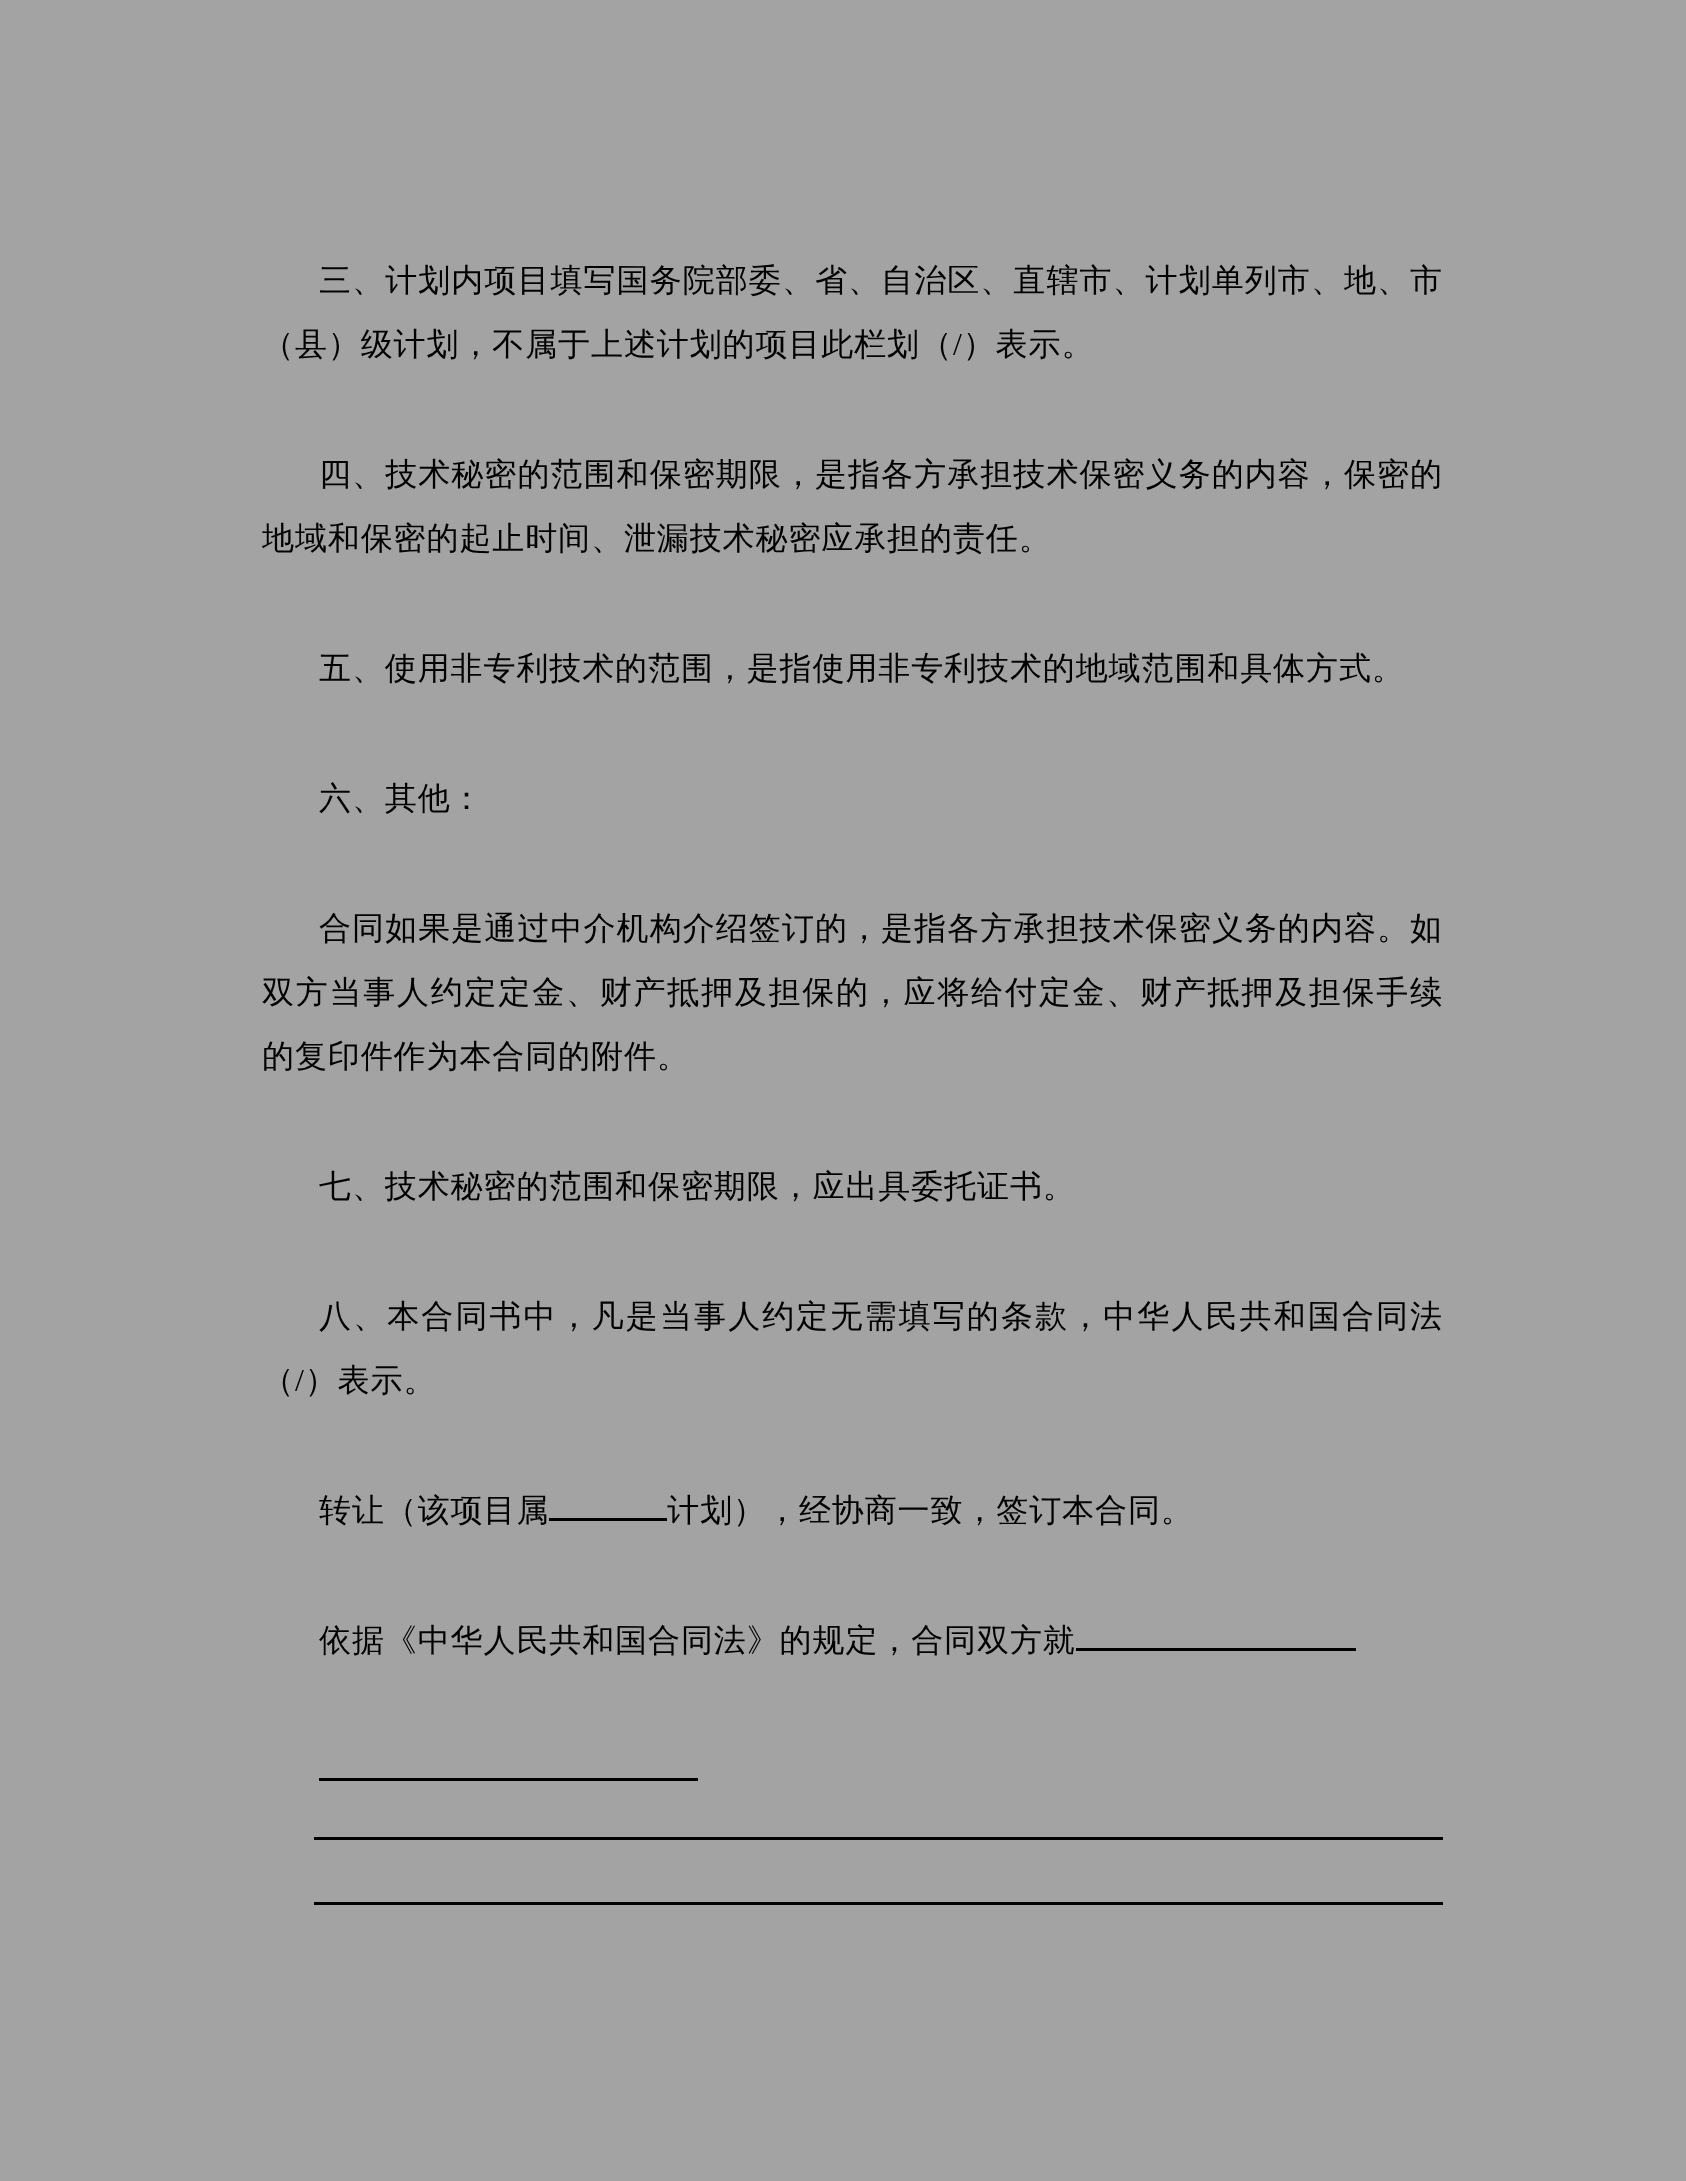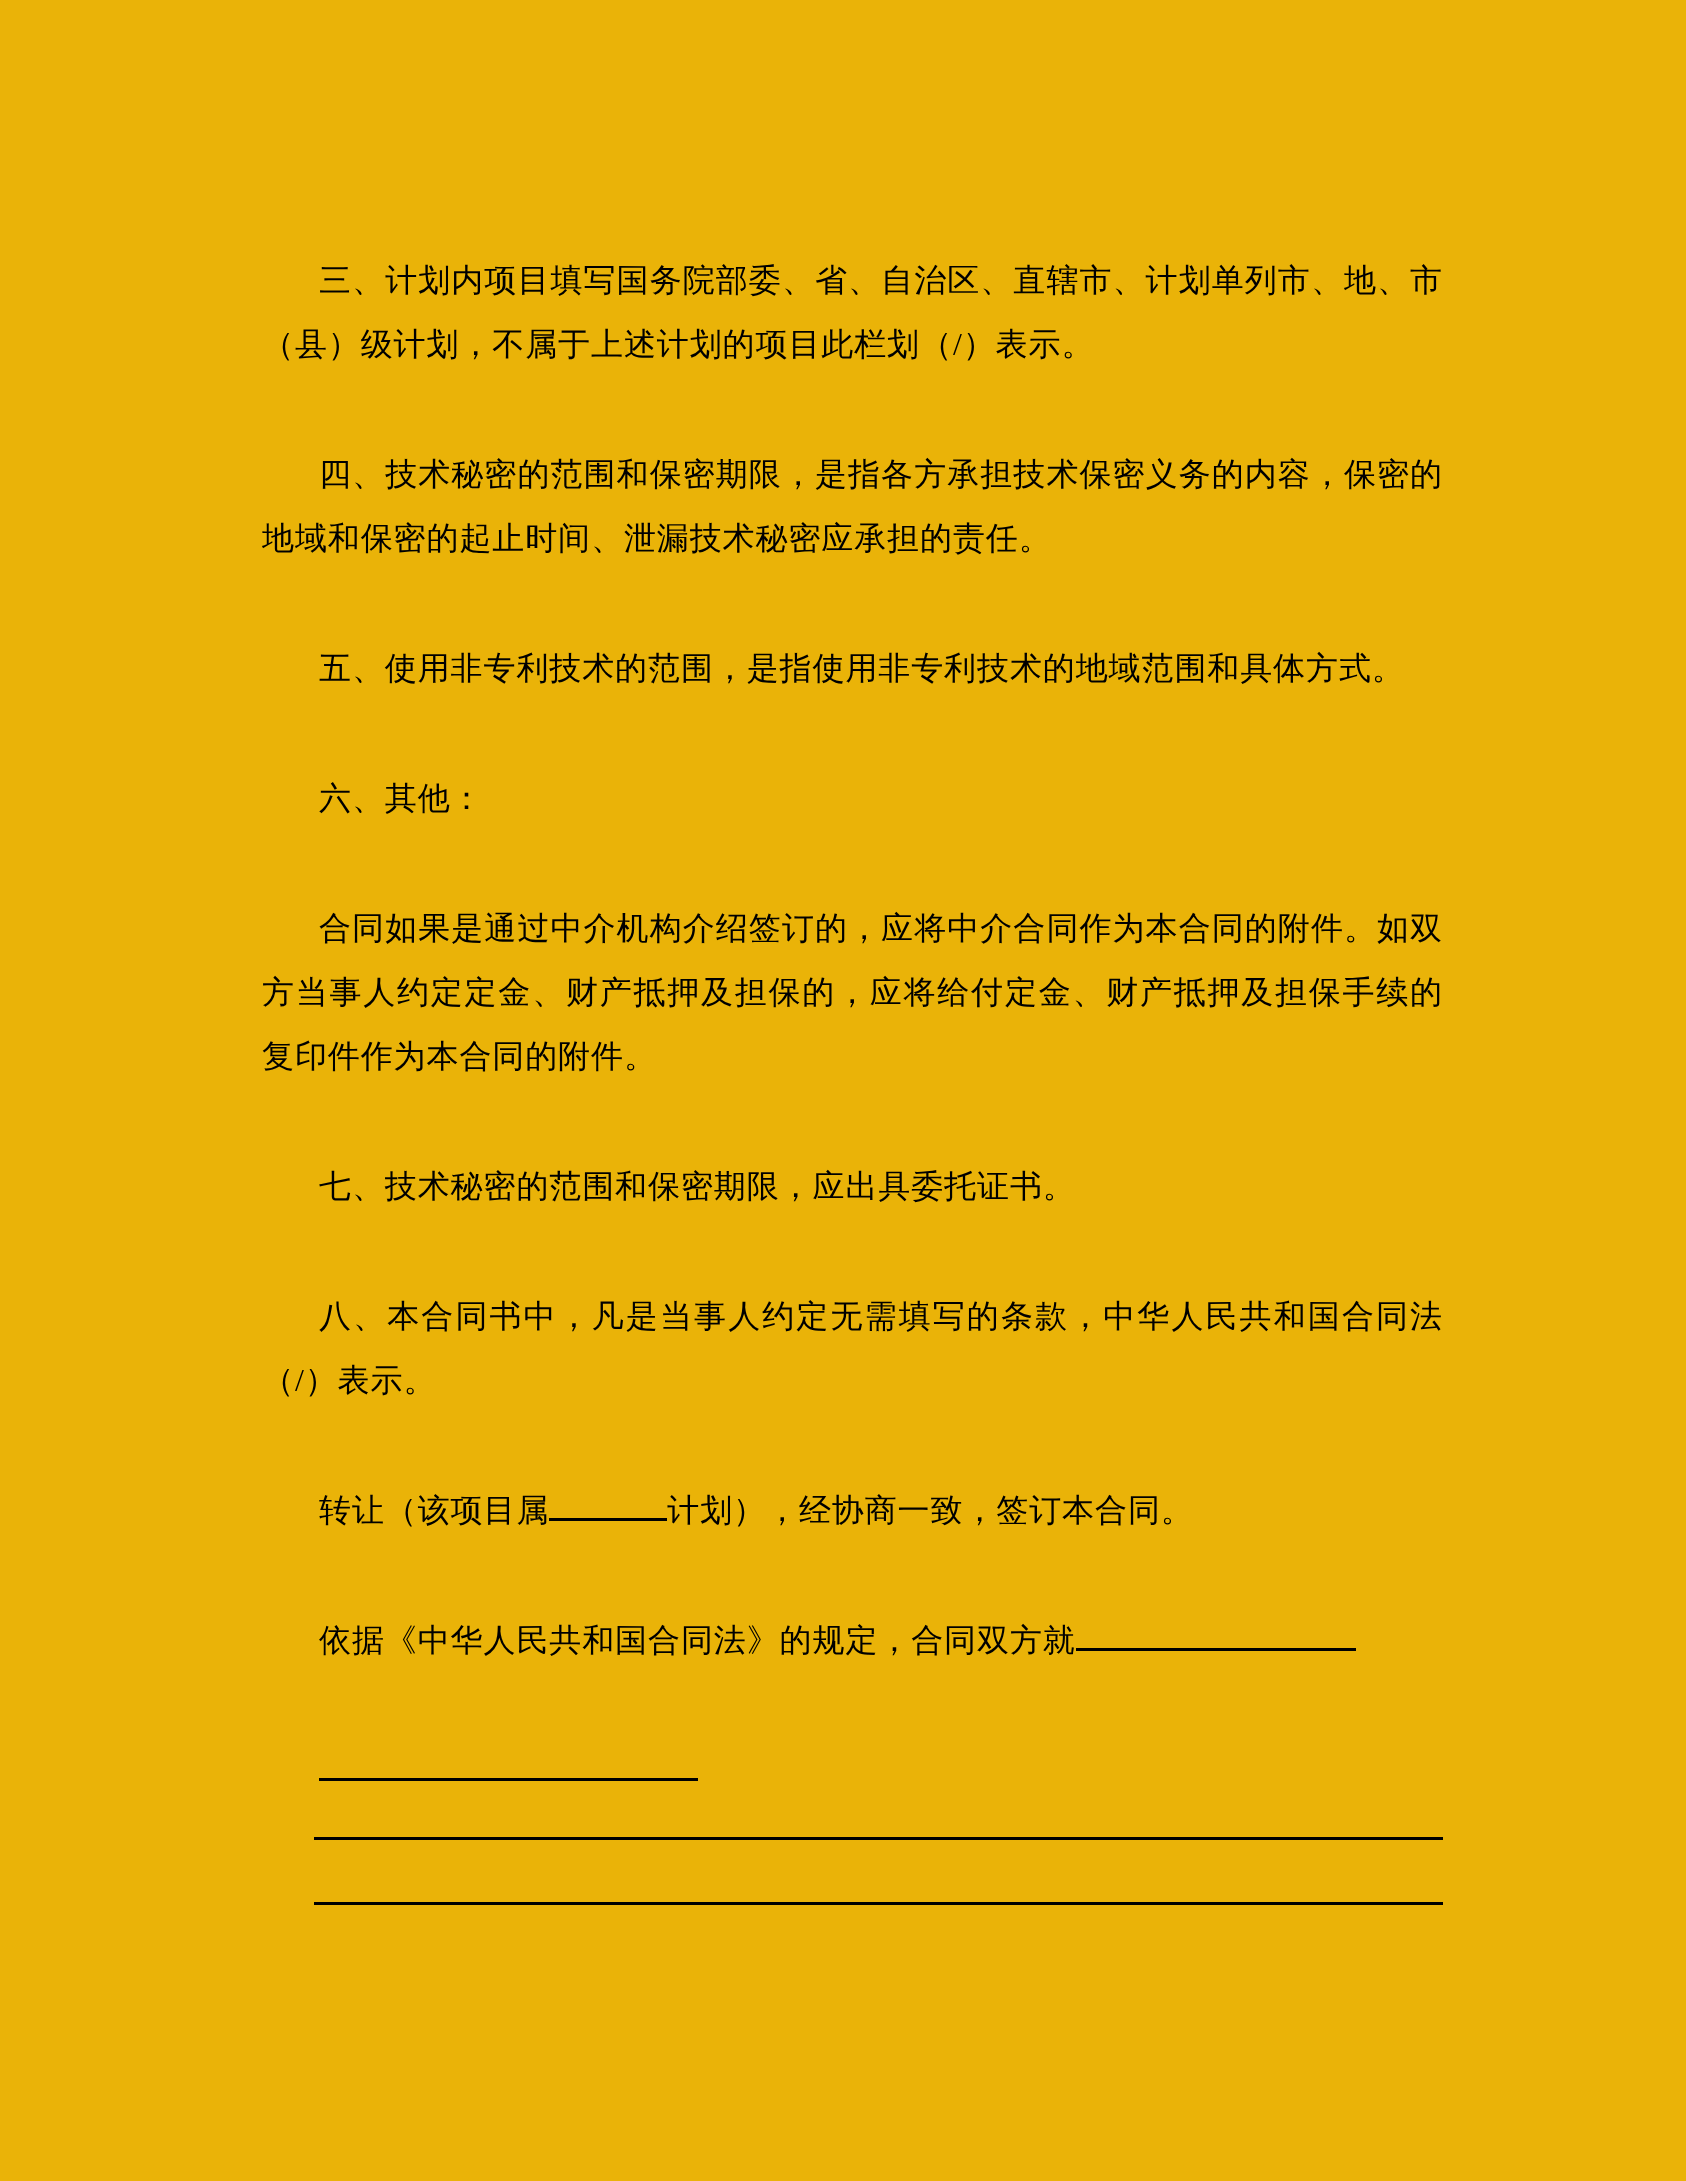--- a/index.html
+++ b/index.html
@@ -1,20 +1,20 @@
 <!DOCTYPE html>
 <html style="font-size:14.7px"><head>
 <meta charset="utf-8">
 <style>
   html, body { margin: 0; padding: 0; background: #e8e8e8; }
   .page {
     position: relative;
     width: 1686px;
     height: 2182px;
-    background: #eab308;
+    background: #a3a3a3;
     margin: 0 auto;
     overflow: hidden;
   }
   .content {
     position: absolute;
     left: 262px;
     top: 248px;
     width: 1181px;
     font-family: "Liberation Serif", "DejaVu Serif", serif;
     font-size: 32px;
@@ -50,21 +50,21 @@
   <div class="content">
 
     <p class="para">三、计划内项目填写国务院部委、省、自治区、直辖市、计划单列市、地、市（县）级计划，不属于上述计划的项目此栏划（/）表示。</p>
 
     <p class="para">四、技术秘密的范围和保密期限，是指各方承担技术保密义务的内容，保密的地域和保密的起止时间、泄漏技术秘密应承担的责任。</p>
 
     <p class="para">五、使用非专利技术的范围，是指使用非专利技术的地域范围和具体方式。</p>
 
     <p class="para">六、其他：</p>
 
-    <p class="para">合同如果是通过中介机构介绍签订的，应将中介合同作为本合同的附件。如双方当事人约定定金、财产抵押及担保的，应将给付定金、财产抵押及担保手续的复印件作为本合同的附件。</p>
+    <p class="para">合同如果是通过中介机构介绍签订的，是指各方承担技术保密义务的内容。如双方当事人约定定金、财产抵押及担保的，应将给付定金、财产抵押及担保手续的复印件作为本合同的附件。</p>
 
     <p class="para">七、技术秘密的范围和保密期限，应出具委托证书。</p>
 
     <p class="para">八、本合同书中，凡是当事人约定无需填写的条款，中华人民共和国合同法（/）表示。</p>
 
     <p class="para"><span>转让（该项目属</span><span class="blank w128"></span><span>计划），经协商一致，签订本合同。</span></p>
 
     <p class="para"><span>依据《中华人民共和国合同法》的规定，合同双方就</span><span class="blank w305"></span></p>
 
     <p class="para no-gap"><span class="blank w413"></span></p>

